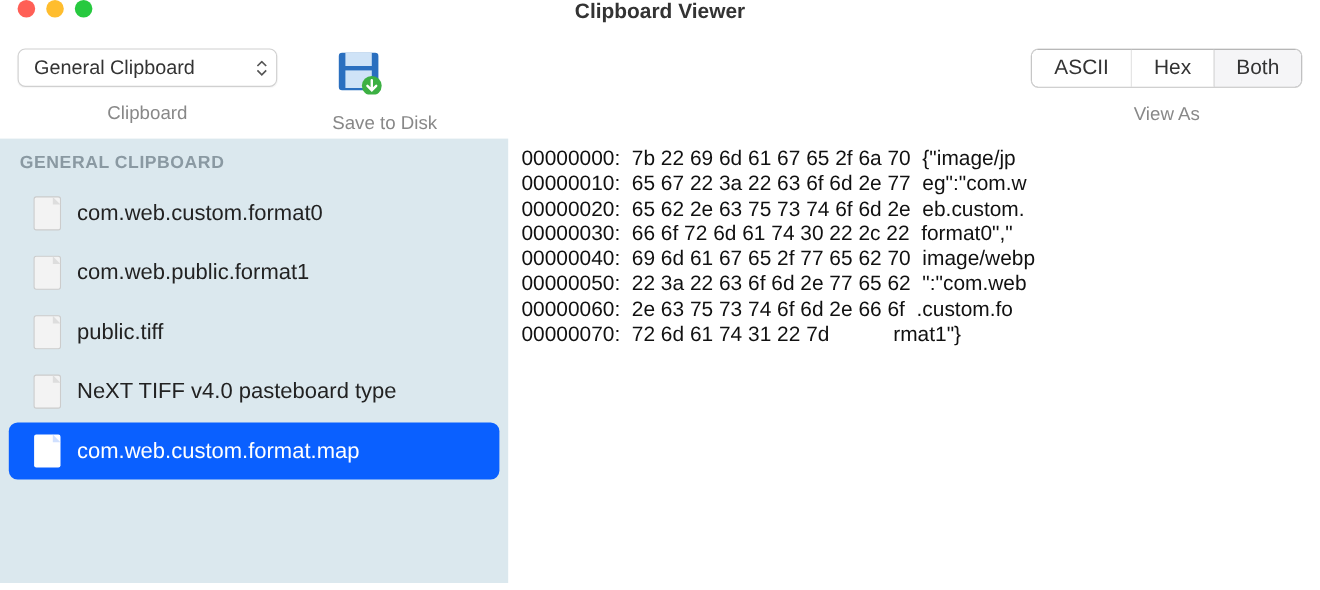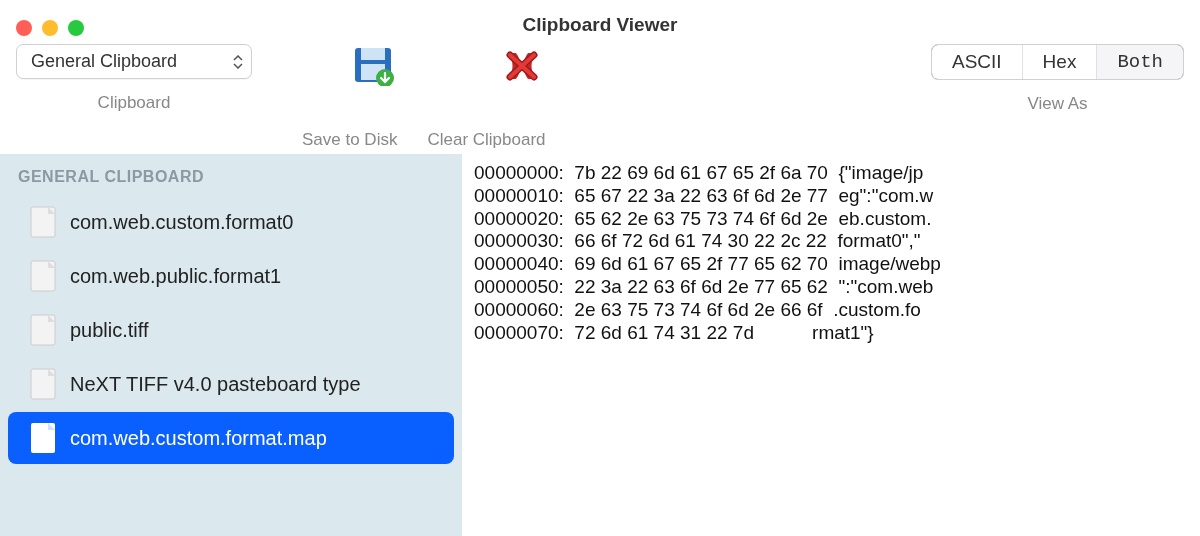--- a/index.html
+++ b/index.html
@@ -1,35 +1,35 @@
 <!DOCTYPE html>
 <html><head>
 <meta charset="utf-8">
 <style>
 * { box-sizing: border-box; margin: 0; padding: 0; }
 body { font-family: -apple-system, "Helvetica Neue", Arial, sans-serif; background: #fff; width: 1200px; height: 536px; overflow: hidden; }
-.titlebar { display: flex; align-items: flex-end; height: 36px; padding: 0 16px; position: relative; }
+.titlebar { display: flex; align-items: flex-start; height: 36px; padding: 0 16px; position: relative; }
 .traffic-lights { display: flex; gap: 10px; align-items: center; }
 .tl { width: 16px; height: 16px; border-radius: 50%; }
 .tl.red { background: #ff5f56; }
 .tl.yellow { background: #ffbd2e; }
 .tl.green { background: #27c93f; }
 .title { position: absolute; left: 50%; transform: translateX(-50%); font-weight: 600; font-size: 19px; color: #333; }
 .toolbar { display: flex; align-items: flex-start; padding: 8px 16px 4px 16px; }
 .tool-group { display: flex; flex-direction: column; align-items: center; }
 .dropdown { display: flex; align-items: center; justify-content: space-between; border: 1px solid #d0d0d0; border-radius: 7px; background: #fff; padding: 6px 8px 6px 14px; width: 236px; font-size: 18px; color: #333; box-shadow: 0 1px 1px rgba(0,0,0,0.04); }
 .dropdown .chev { display: flex; flex-direction: column; gap: 0; line-height: 6px; font-size: 10px; color: #555; }
 .label-under { font-size: 17px; color: #888; margin-top: 14px; }
-.icon-btn { display: flex; flex-direction: column; align-items: flex-end; margin-left: 50px; gap: 28px; }
+.icon-btn { display: flex; flex-direction: column; align-items: flex-start; margin-left: 50px; }
 .icon-btn .icon-box { width: 48px; height: 44px; display: flex; align-items: center; justify-content: center; }
 .seg-wrap { margin-left: auto; display: flex; flex-direction: column; align-items: center; }
 .segmented { display: flex; border: 1px solid #d0d0d0; border-radius: 7px; overflow: hidden; background: #737373; }
 .seg { padding: 6px 20px; font-size: 19px; color: #333; border-right: 1px solid #e0e0e0; background: #fff; }
 .seg:last-child { border-right: none; }
-.seg.active { background: #f5f5f7; font-weight: 500; font-family: Liberation Mono, monospace; }
+.seg.active { background: #f5f5f7; font-weight: 500; }
 .content { display: flex; height: calc(536px - 36px - 96px); }
 .sidebar { width: 462px; background: #dbe8ee; padding-top: 8px; height: 100%; }
 .sb-header { font-size: 16px; font-weight: 600; color: #8a99a2; letter-spacing: 0.5px; padding: 6px 18px 8px 18px; }
 .sb-item { display: flex; align-items: center; padding: 10px 18px 10px 22px; font-size: 20px; color: #222; gap: 14px; border-radius: 8px; margin: 2px 8px; }
 .sb-item.selected { background: #0a60ff; color: #fff; }
 .sb-item.selected .file-icon rect { fill: #fff; }
 .sb-item.selected .file-icon path.fold { fill: #d0e0ff; }
 .file-icon { width: 26px; height: 32px; flex-shrink: 0; }
 .hex-pane { flex: 1; padding: 8px 12px; font-family: Liberation Sans, sans-serif; font-size: 19px; color: #111; white-space: pre; line-height: 1.2; }
 </style>
@@ -64,31 +64,20 @@
         <rect x="4" y="2" width="36" height="34" rx="3" fill="#2a6fbf"></rect>
         <rect x="10" y="2" width="24" height="12" fill="#cfe3f7"></rect>
         <rect x="10" y="18" width="24" height="16" fill="#cfe3f7"></rect>
         <circle cx="34" cy="32" r="9" fill="#3cb043"></circle>
         <path d="M34 27 L34 35 M30 32 L34 36 L38 32" stroke="#fff" stroke-width="2.2" fill="none" stroke-linecap="round"></path>
       </svg>
     </div>
     <div class="label-under">Save to Disk</div>
   </div>
 
-  <div class="icon-btn" style="margin-left:30px">
-    <div class="icon-box">
-      <svg width="40" height="38" viewBox="0 0 40 38">
-        <path d="M6 6 C 12 14, 12 24, 6 32 L14 32 C 20 24, 20 14, 14 6 Z" fill="#c62828"></path>
-        <path d="M34 6 C 28 14, 28 24, 34 32 L26 32 C 20 24, 20 14, 26 6 Z" fill="#c62828"></path>
-        <path d="M8 8 L32 30 M32 8 L8 30" stroke="#9b1c1c" stroke-width="7" stroke-linecap="round"></path>
-        <path d="M8 8 L32 30 M32 8 L8 30" stroke="#e53935" stroke-width="4" stroke-linecap="round"></path>
-      </svg>
-    </div>
-    <div class="label-under">Clear Clipboard</div>
-  </div>
 
   <div class="seg-wrap">
     <div class="segmented">
       <div class="seg">ASCII</div>
       <div class="seg">Hex</div>
       <div class="seg active">Both</div>
     </div>
     <div class="label-under">View As</div>
   </div>
 </div>

